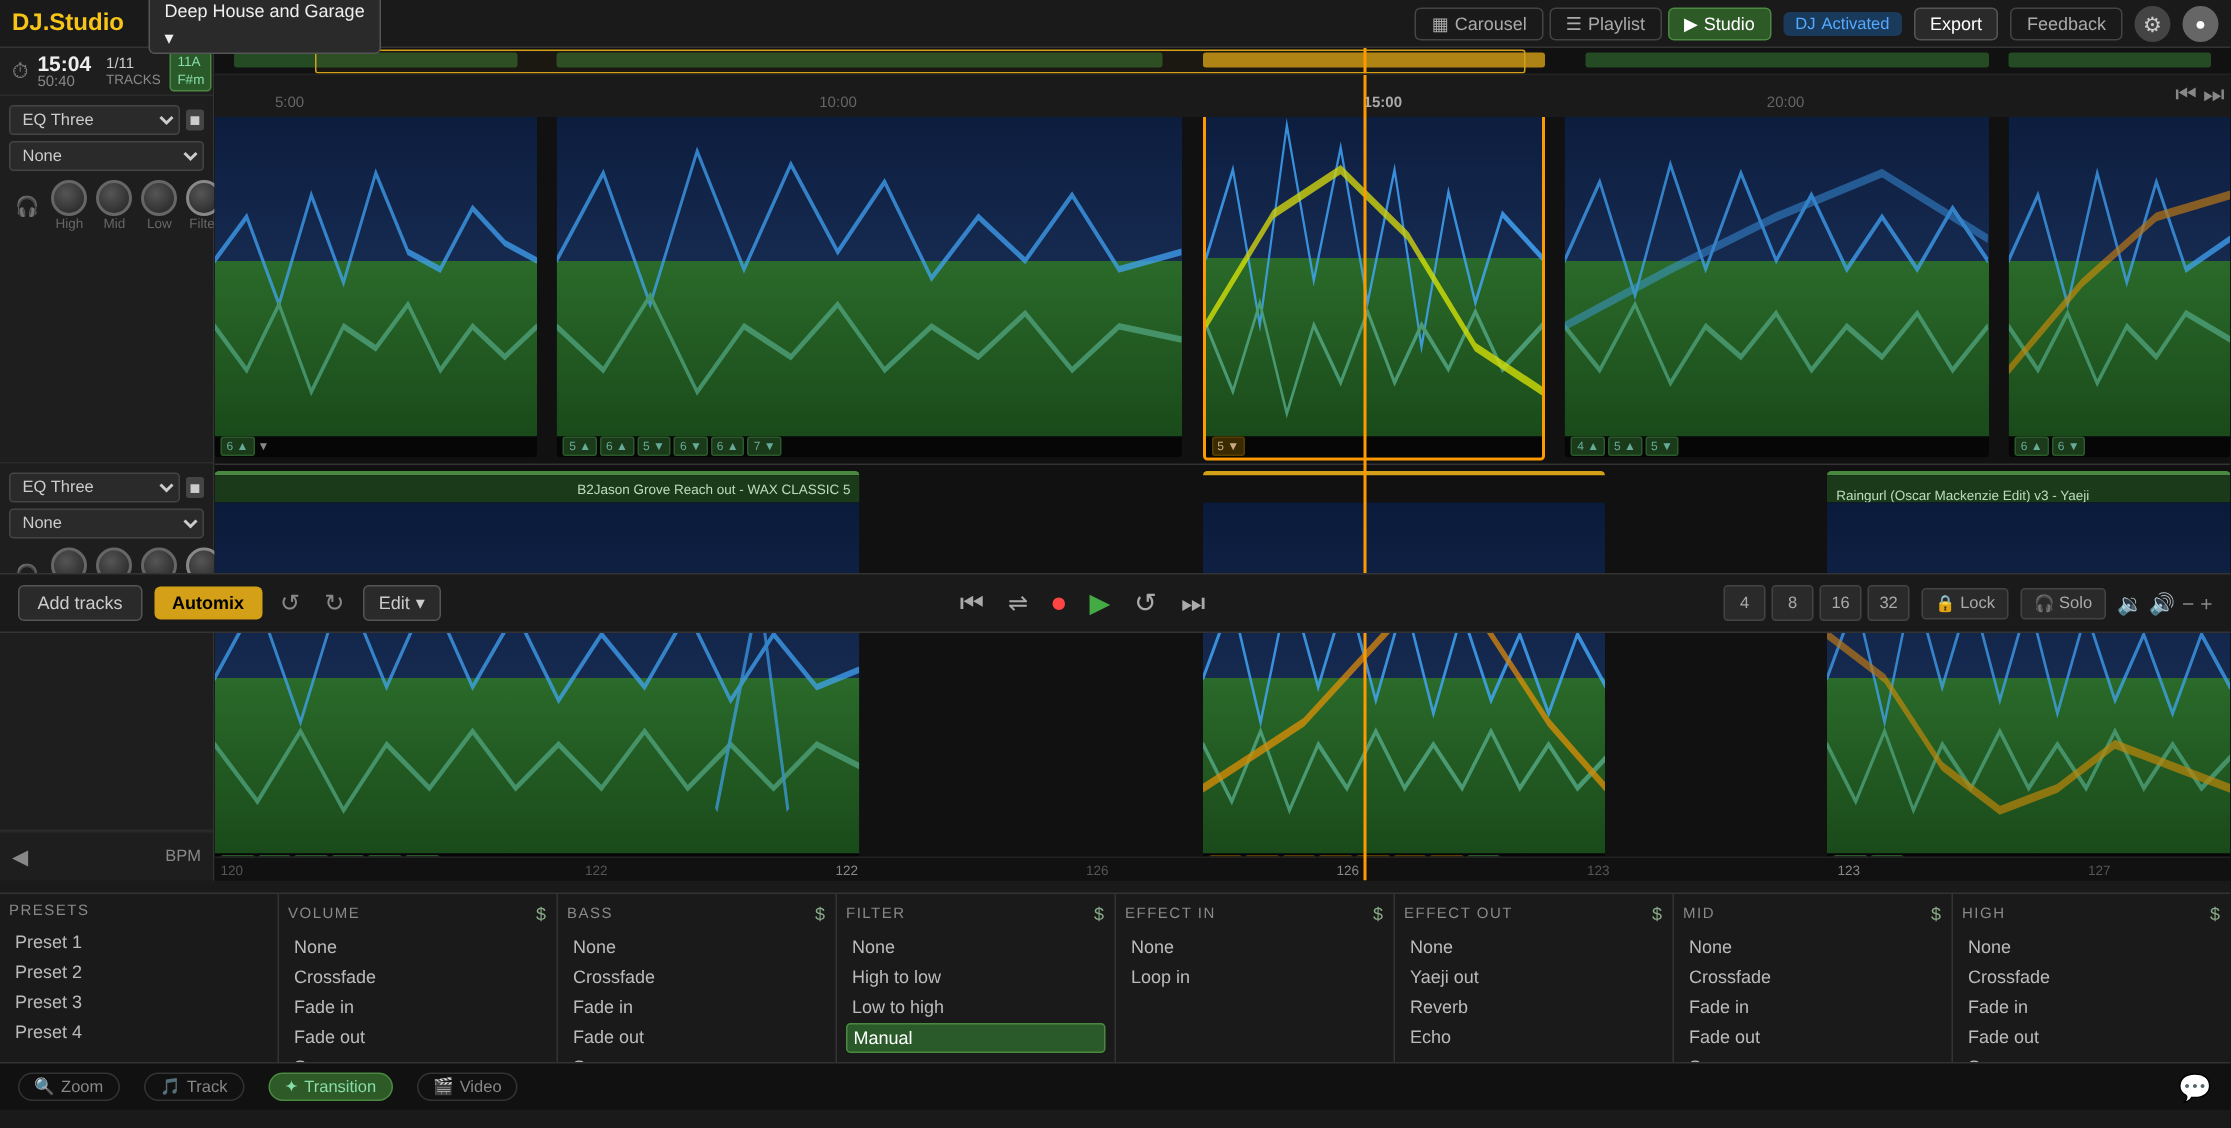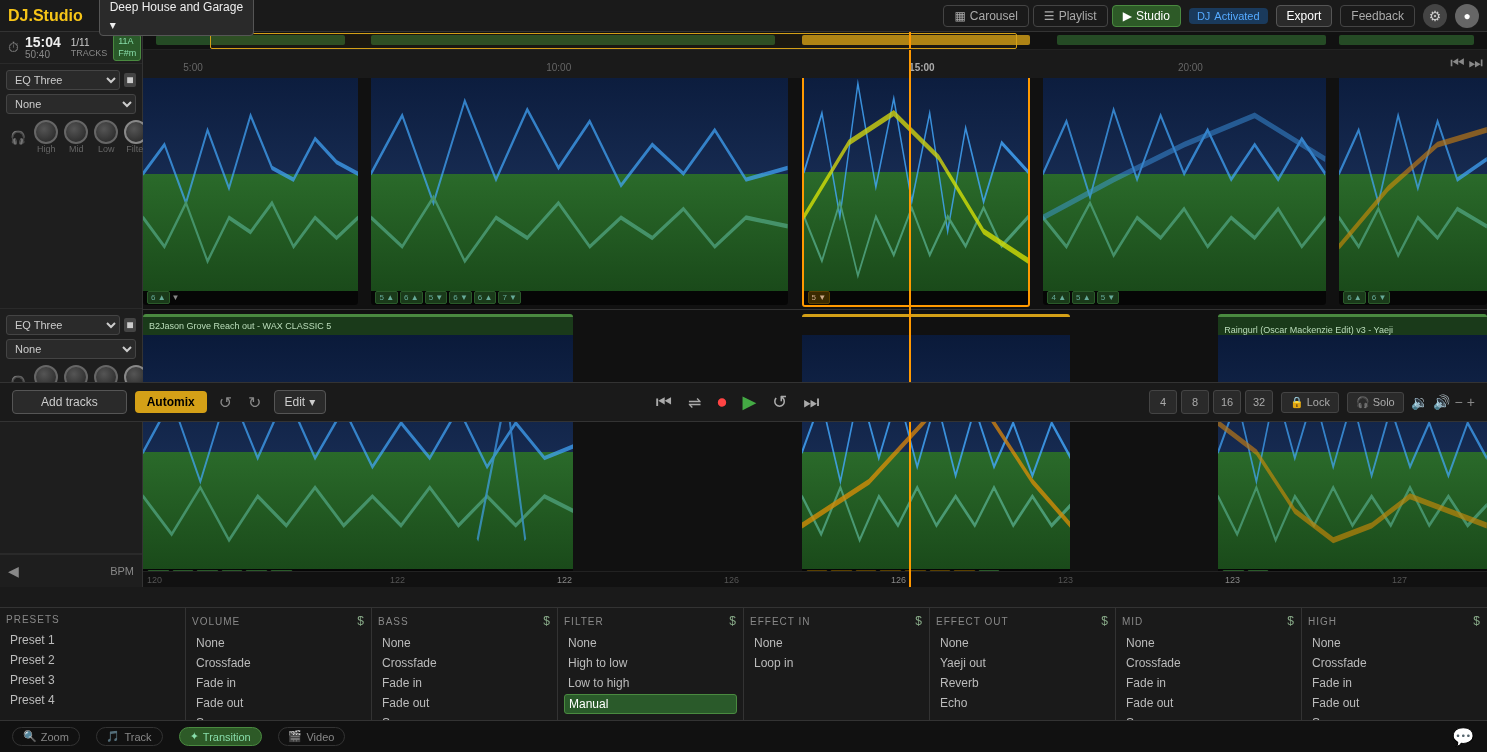--- a/index.html
+++ b/index.html
@@ -32,36 +32,36 @@
     .bpm-label { font-size: 11px; color: #888; }
     .time-display { padding: 6px; display: flex; flex-direction: column; gap: 2px; }
     .time-big { font-size: 18px; color: #eee; font-weight: bold; font-variant-numeric: tabular-nums; }
     .time-sub { font-size: 10px; color: #888; }
 
     
     .tracks-main { position: absolute; top: 32px; left: 143px; right: 0; bottom: 165px; background: #111; overflow: hidden; }
 
     
     .bottom-controls { position: absolute; bottom: 165px; left: 0; right: 0; height: 40px; background: #1a1a1a; border-top: 1px solid #333; border-bottom: 1px solid #333; display: flex; align-items: center; padding: 0 12px; gap: 8px; }
-    .btn-add-tracks { background: #2a2a2a; border: 1px solid #555; color: #ccc; padding: 4px 28px; border-radius: 4px; cursor: pointer; font-size: 12px; }
+    .btn-add-tracks { background: #2a2a2a; border: 1px solid #555; color: #ccc; padding: 4px 12px; border-radius: 4px; cursor: pointer; font-size: 12px; }
     .btn-automix { background: #d4a017; border: none; color: #000; padding: 4px 12px; border-radius: 4px; cursor: pointer; font-size: 12px; font-weight: bold; }
     .btn-undo, .btn-redo { background: transparent; border: none; color: #888; cursor: pointer; font-size: 16px; padding: 2px 4px; }
     .edit-btn { background: #2a2a2a; border: 1px solid #555; color: #ccc; padding: 4px 10px; border-radius: 4px; cursor: pointer; font-size: 12px; display: flex; align-items: center; gap: 4px; }
     .transport-controls { display: flex; align-items: center; gap: 8px; margin: 0 auto; }
     .transport-btn { background: transparent; border: none; color: #aaa; cursor: pointer; font-size: 18px; padding: 2px 4px; }
     .transport-btn.record { color: #f44; }
     .transport-btn.play { color: #4a4; }
     .zoom-controls { display: flex; align-items: center; gap: 4px; }
     .zoom-btn { background: #2a2a2a; border: 1px solid #444; color: #aaa; width: 28px; height: 24px; border-radius: 3px; cursor: pointer; font-size: 11px; }
     .lock-btn, .solo-btn { background: #2a2a2a; border: 1px solid #444; color: #aaa; padding: 3px 8px; border-radius: 3px; cursor: pointer; font-size: 11px; display: flex; align-items: center; gap: 3px; }
     .vol-btns { display: flex; gap: 4px; align-items: center; }
     .vol-icon { color: #888; cursor: pointer; font-size: 14px; }
 
     
-    .bottom-panel { position: absolute; bottom: 0; left: 0; right: 0; height: 145px; background: #1a1a1a; border-top: 1px solid #333; display: flex; flex-direction: column; }
+    .bottom-panel { position: absolute; bottom: 12px; left: 0; right: 0; height: 145px; background: #1a1a1a; border-top: 1px solid #333; display: flex; flex-direction: column; }
     .bottom-panel-content { flex: 1; display: flex; overflow: hidden; }
     .panel-section { flex: 1; border-right: 1px solid #333; padding: 6px; min-width: 0; }
     .panel-section:last-child { border-right: none; }
     .panel-title { font-size: 10px; color: #888; text-transform: uppercase; letter-spacing: 1px; margin-bottom: 6px; display: flex; align-items: center; justify-content: space-between; }
     .panel-items { display: flex; flex-direction: column; gap: 2px; }
     .panel-item { font-size: 12px; color: #bbb; padding: 2px 4px; border-radius: 3px; cursor: pointer; }
     .panel-item.selected { background: #2a5a2a; color: #fff; border: 1px solid #4a8a40; }
     .dollar-icon { color: #8a8; font-size: 12px; cursor: pointer; }
 
     
@@ -345,21 +345,21 @@
       <div style="position:absolute; bottom:0; left:0; right:0; height:14px; background:rgba(0,0,0,0.6); display:flex; align-items:center; gap:2px; padding:0 4px; font-size:8px;">
         <span style="background:#1a3a1a; color:#6a9; padding:1px 3px; border-radius:2px; border:1px solid #2a5a2a;">6 ▲</span>
         <span style="background:#1a3a1a; color:#6a9; padding:1px 3px; border-radius:2px; border:1px solid #2a5a2a;">6 ▼</span>
       </div>
     </div>
   </div>
 
   <div style="position:absolute; top:50%; left:0; right:0; bottom:0;">
 
     <div style="position:absolute; left:0; width:32%; top:4px; bottom:4px; border-radius:3px; overflow:hidden; border-top:3px solid #4a8a40;">
-      <div style="height:18px; background:#1a3a1a; display:flex; align-items:center; padding:0 6px; gap:4px; font-size:10px; color:#8da;">
+      <div style="height:18px; background:#1a3a1a; display:flex; align-items:center; padding:0 6px; gap:4px; font-size:10px; color:#8da;justify-content:flex-end;">
         <span style="font-size:9px; color:#bdb; overflow:hidden; white-space:nowrap; text-overflow:ellipsis;">B2Jason Grove Reach out - WAX CLASSIC 5</span>
       </div>
       <div style="position:absolute; top:18px; left:0; right:0; bottom:14px; background:#0a1520; overflow:hidden;">
         <div class="wave-top"></div>
         <div class="wave-bottom"></div>
         <svg viewBox="0 0 450 80" preserveAspectRatio="none" style="position:absolute;inset:0;width:100%;height:100%;opacity:0.7;">
           <polyline points="0,40 30,22 60,50 90,18 120,42 150,20 180,42 210,25 240,45 270,30 300,42 330,25 360,45 390,30 420,42 450,38" stroke="#4af" stroke-width="1.5" fill="none"></polyline>
           <polyline points="0,55 30,68 60,52 90,70 120,55 150,65 180,52 210,65 240,55 270,65 300,52 330,65 360,55 390,65 420,55 450,60" stroke="#5a8" stroke-width="1.5" fill="none"></polyline>
 
           <polyline points="350,70 380,20 400,70" stroke="#4af" stroke-width="2" fill="none" opacity="0.9"></polyline>

